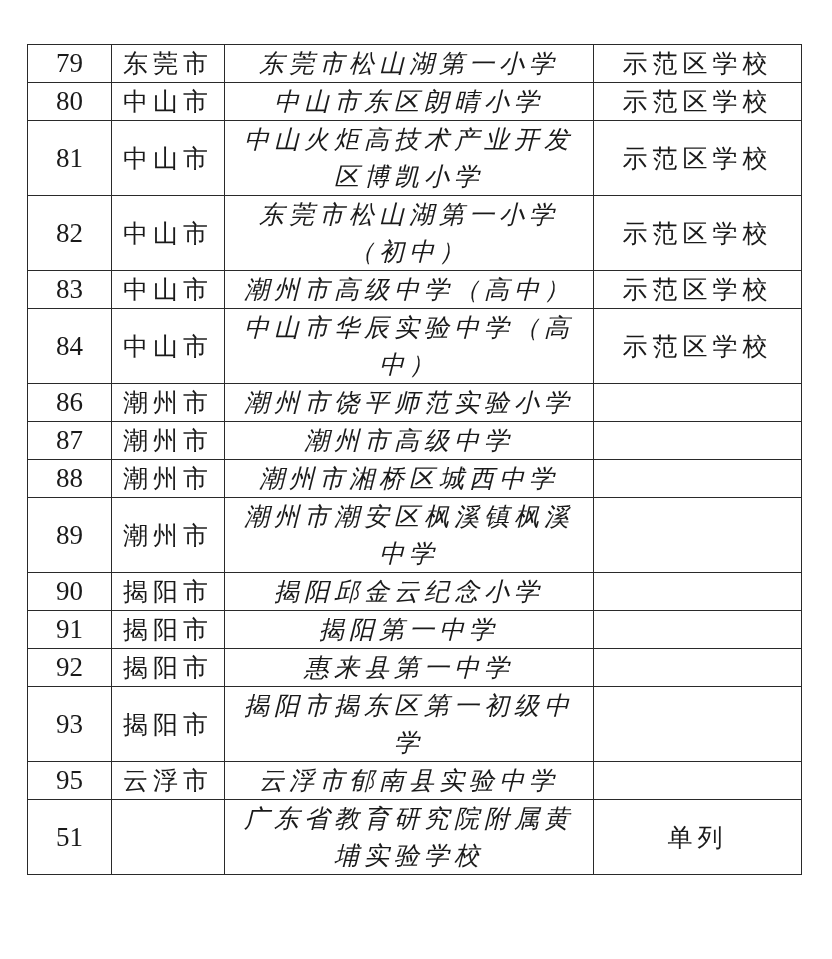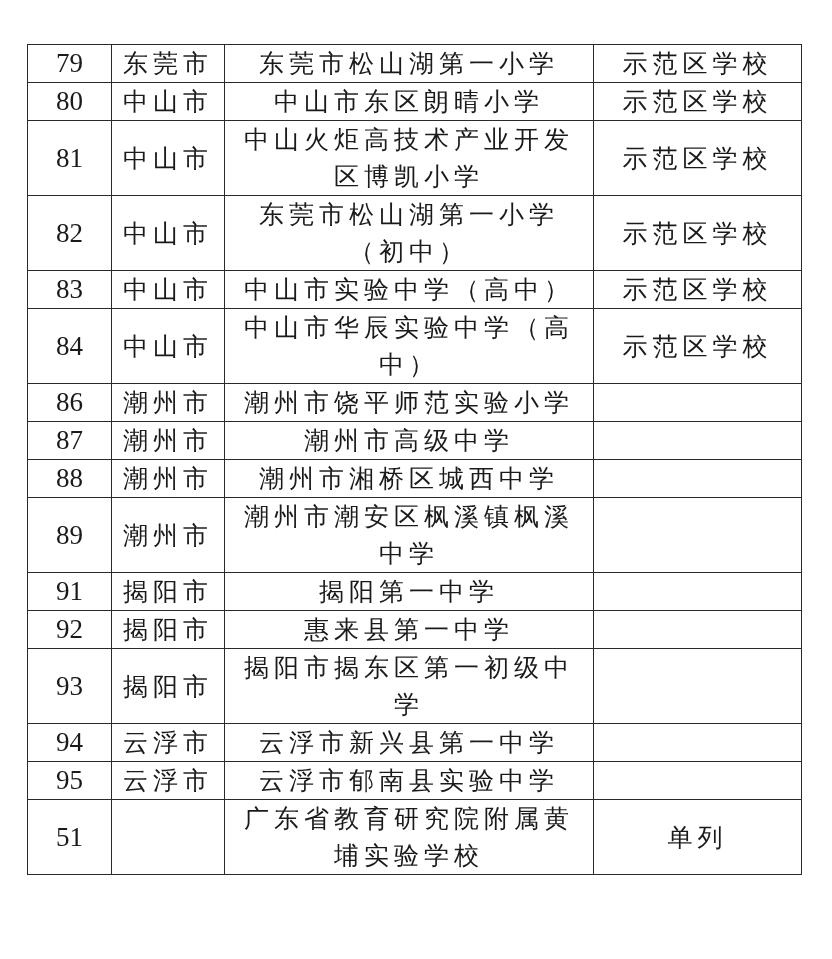--- a/index.html
+++ b/index.html
@@ -21,21 +21,21 @@
     font-size: 25px;
     line-height: 37px;
     letter-spacing: 5px;
     font-family: "DejaVu Serif", "Liberation Serif", serif;
   }
   table.list td.num {
     font-family: "Liberation Serif", "DejaVu Serif", serif;
     font-size: 27px;
     letter-spacing: 0;
   }
-  table.list td.name { padding: 0 17px; }
+  table.list td.name { padding: 0 17px; font-style: italic; }
   tr.r1 td { height: 37px; }
   tr.r2 td { height: 74px; }
 </style>
 </head>
 <body>
 
 <table class="list">
   <colgroup>
     <col style="width:84px">
     <col style="width:113px">
@@ -63,21 +63,21 @@
     </tr>
     <tr class="r2">
       <td class="num">82</td>
       <td>中山市</td>
       <td class="name">东莞市松山湖第一小学（初中）</td>
       <td>示范区学校</td>
     </tr>
     <tr class="r1">
       <td class="num">83</td>
       <td>中山市</td>
-      <td class="name">中山市实验中学（高中）</td>
+      <td class="name">潮州市高级中学（高中）</td>
       <td>示范区学校</td>
     </tr>
     <tr class="r2">
       <td class="num">84</td>
       <td>中山市</td>
       <td class="name">中山市华辰实验中学（高中）</td>
       <td>示范区学校</td>
     </tr>
     <tr class="r1">
       <td class="num">86</td>
@@ -97,44 +97,44 @@
       <td class="name">潮州市湘桥区城西中学</td>
       <td></td>
     </tr>
     <tr class="r2">
       <td class="num">89</td>
       <td>潮州市</td>
       <td class="name">潮州市潮安区枫溪镇枫溪中学</td>
       <td></td>
     </tr>
     <tr class="r1">
+      <td class="num">90</td>
+      <td>揭阳市</td>
+      <td class="name">揭阳邱金云纪念小学</td>
+      <td></td>
+    </tr>
+    <tr class="r1">
       <td class="num">91</td>
       <td>揭阳市</td>
       <td class="name">揭阳第一中学</td>
       <td></td>
     </tr>
     <tr class="r1">
       <td class="num">92</td>
       <td>揭阳市</td>
       <td class="name">惠来县第一中学</td>
       <td></td>
     </tr>
     <tr class="r1">
       <td class="num">93</td>
       <td>揭阳市</td>
       <td class="name">揭阳市揭东区第一初级中学</td>
       <td></td>
     </tr>
     <tr class="r1">
-      <td class="num">94</td>
-      <td>云浮市</td>
-      <td class="name">云浮市新兴县第一中学</td>
-      <td></td>
-    </tr>
-    <tr class="r1">
       <td class="num">95</td>
       <td>云浮市</td>
       <td class="name">云浮市郁南县实验中学</td>
       <td></td>
     </tr>
     <tr class="r2">
       <td class="num">51</td>
       <td></td>
       <td class="name">广东省教育研究院附属黄埔实验学校</td>
       <td>单列</td>

